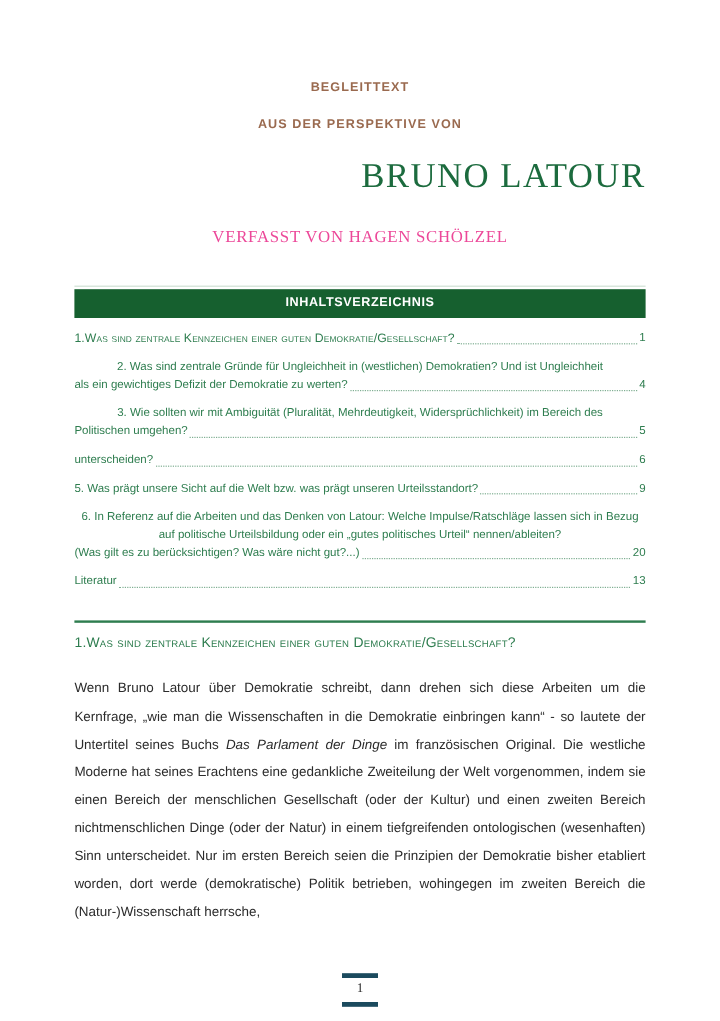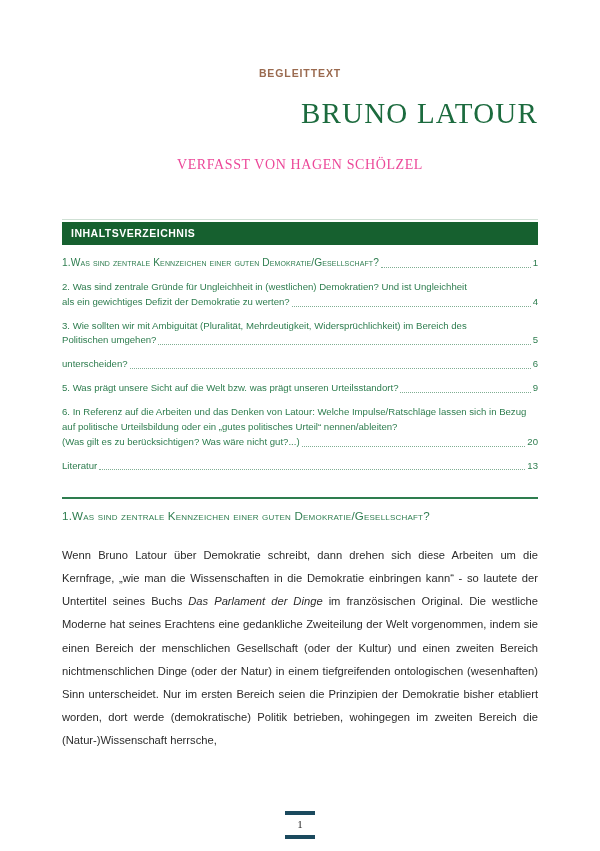--- a/index.html
+++ b/index.html
@@ -56,21 +56,22 @@
     font-family: "Liberation Serif", serif;
     font-size: 14px;
     letter-spacing: 0.6px;
     line-height: 1;
     margin: 0;
     font-weight: normal;
   }
 
   
   .toc {
-    margin-top: 47px;
+    margin-top: 32px;
+    text-align: center;
   }
   .toc-topline {
     height: 1px;
     background: #cfe0d4;
     margin-bottom: 2px;
   }
   .toc-header {
     background: #16602f;
     color: #ffffff;
     font-size: 10.5px;
@@ -177,20 +178,21 @@
     font-family: "Liberation Serif", serif;
   }
 </style>
 </head>
 <body>
 
 <div class="page">
 
   <div class="title-block">
     <p class="kicker">BEGLEITTEXT</p>
+    <p class="kicker second">AUS DER PERSPEKTIVE VON</p>
     <h1 class="main-title">BRUNO LATOUR</h1>
     <p class="author-line">VERFASST VON HAGEN SCHÖLZEL</p>
   </div>
 
   <div class="toc">
     <div class="toc-topline"></div>
     <div class="toc-header">INHALTSVERZEICHNIS</div>
     <div class="toc-list" id="toc-list">
         <div class="toc-entry smallcaps">
           <span class="toc-text">1.Was sind zentrale Kennzeichen einer guten Demokratie/Gesellschaft?</span>

